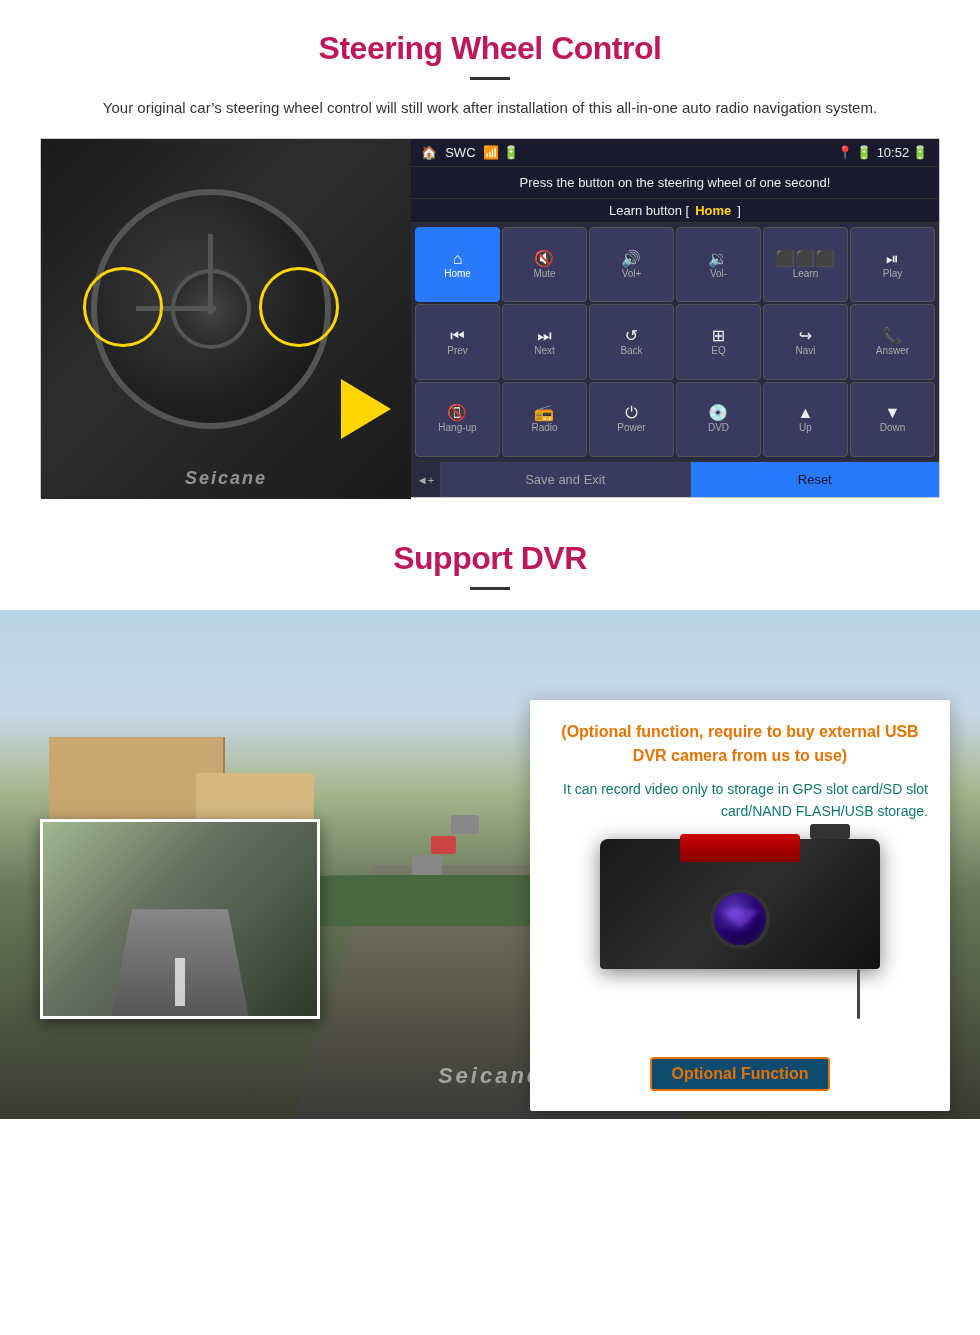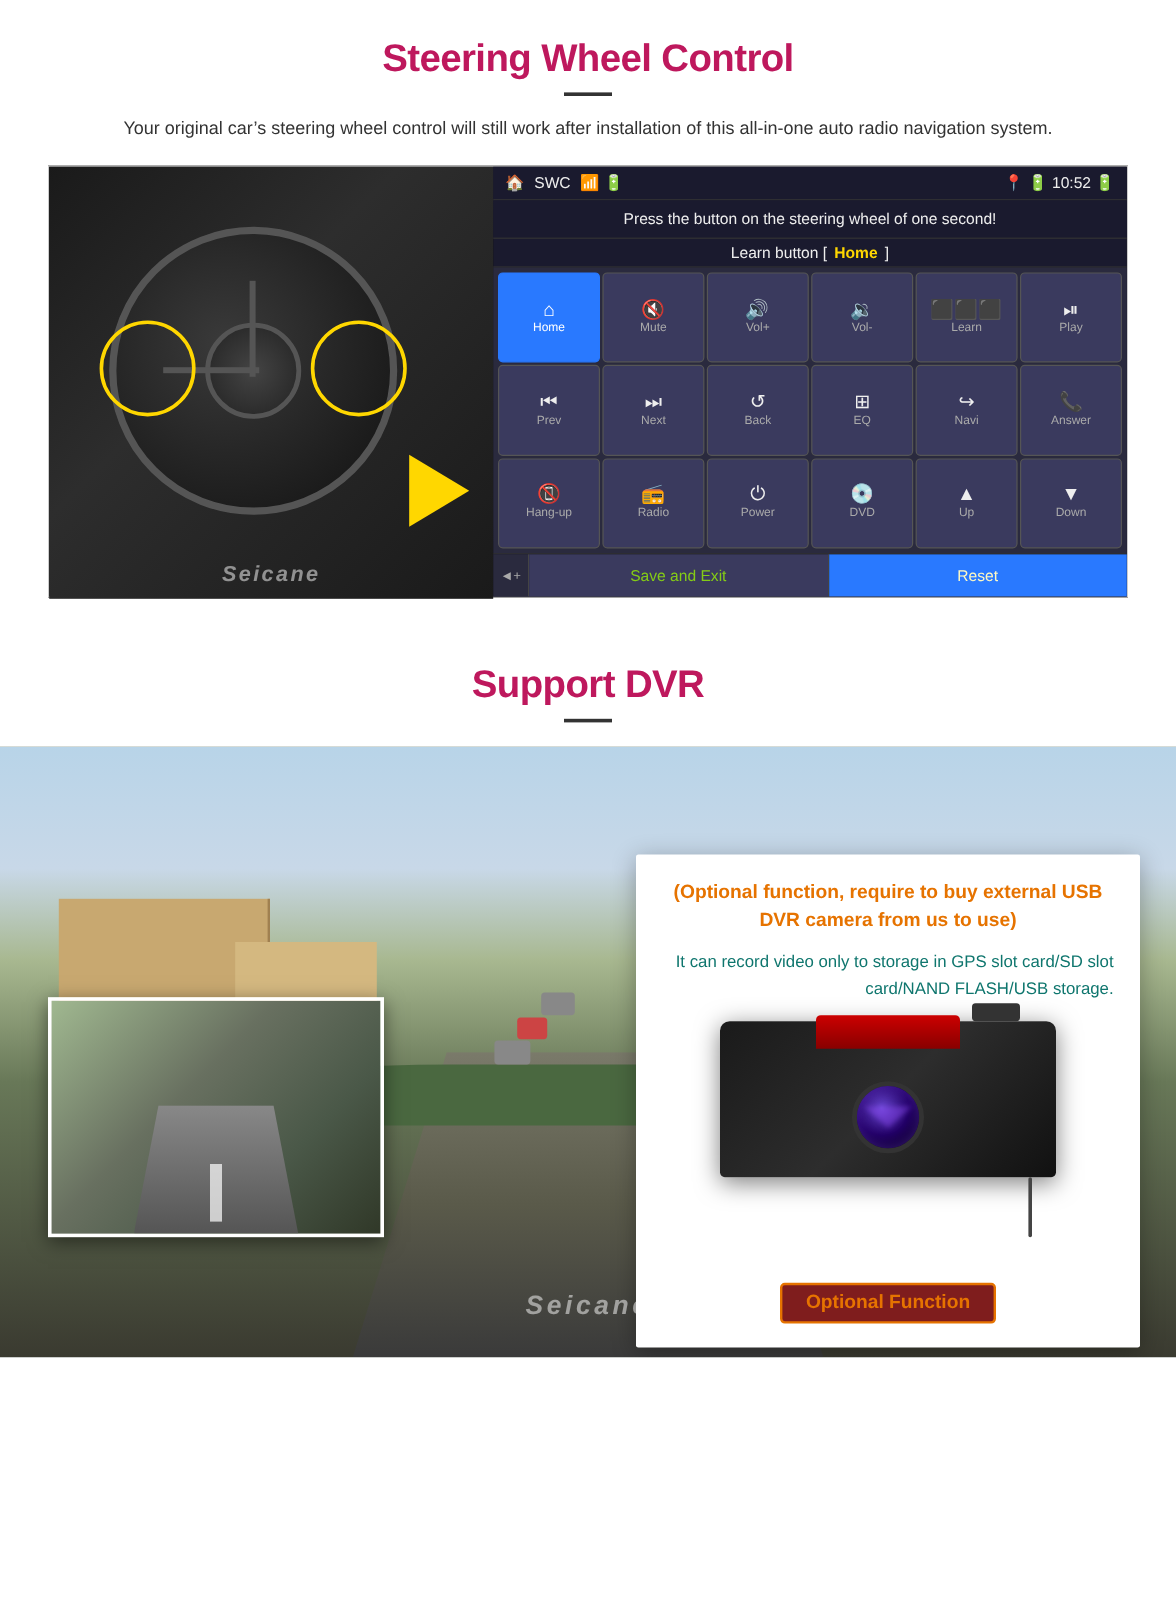--- a/index.html
+++ b/index.html
@@ -221,36 +221,36 @@
     }
     .swc-bottom-buttons {
       flex: 1;
       display: flex;
     }
     .swc-save-btn {
       flex: 1;
       background: #3a3a5e;
       border: none;
       border-right: 1px solid #444;
-      color: #84cc16;
+      color: #a3a3a3;
       font-size: 13px;
       cursor: pointer;
     }
     .swc-reset-btn {
       flex: 1;
       background: #2979FF;
       border: none;
-      color: #fef9c3;
+      color: #0f172a;
       font-size: 13px;
       cursor: pointer;
     }
 
     
     .section-dvr {
-      margin-top: 34px;
+      margin-top: 22px;
       text-align: center;
     }
     .section-dvr .section-title {
       padding: 0 40px;
     }
 
     
     .dvr-bg {
       position: relative;
       width: 100%;
@@ -433,21 +433,21 @@
     
     .optional-badge {
       display: inline-block;
       border: 2px solid #e67300;
       color: #e67300;
       font-size: 16px;
       font-weight: bold;
       padding: 6px 20px;
       border-radius: 4px;
       margin-top: 8px;
-      background: #7f1d1d;
+      background: #0c4a6e;
     }
 
     
     .dvr-inset-screen {
       position: absolute;
       bottom: 100px;
       left: 40px;
       width: 280px;
       height: 200px;
       border: 3px solid #fff;

